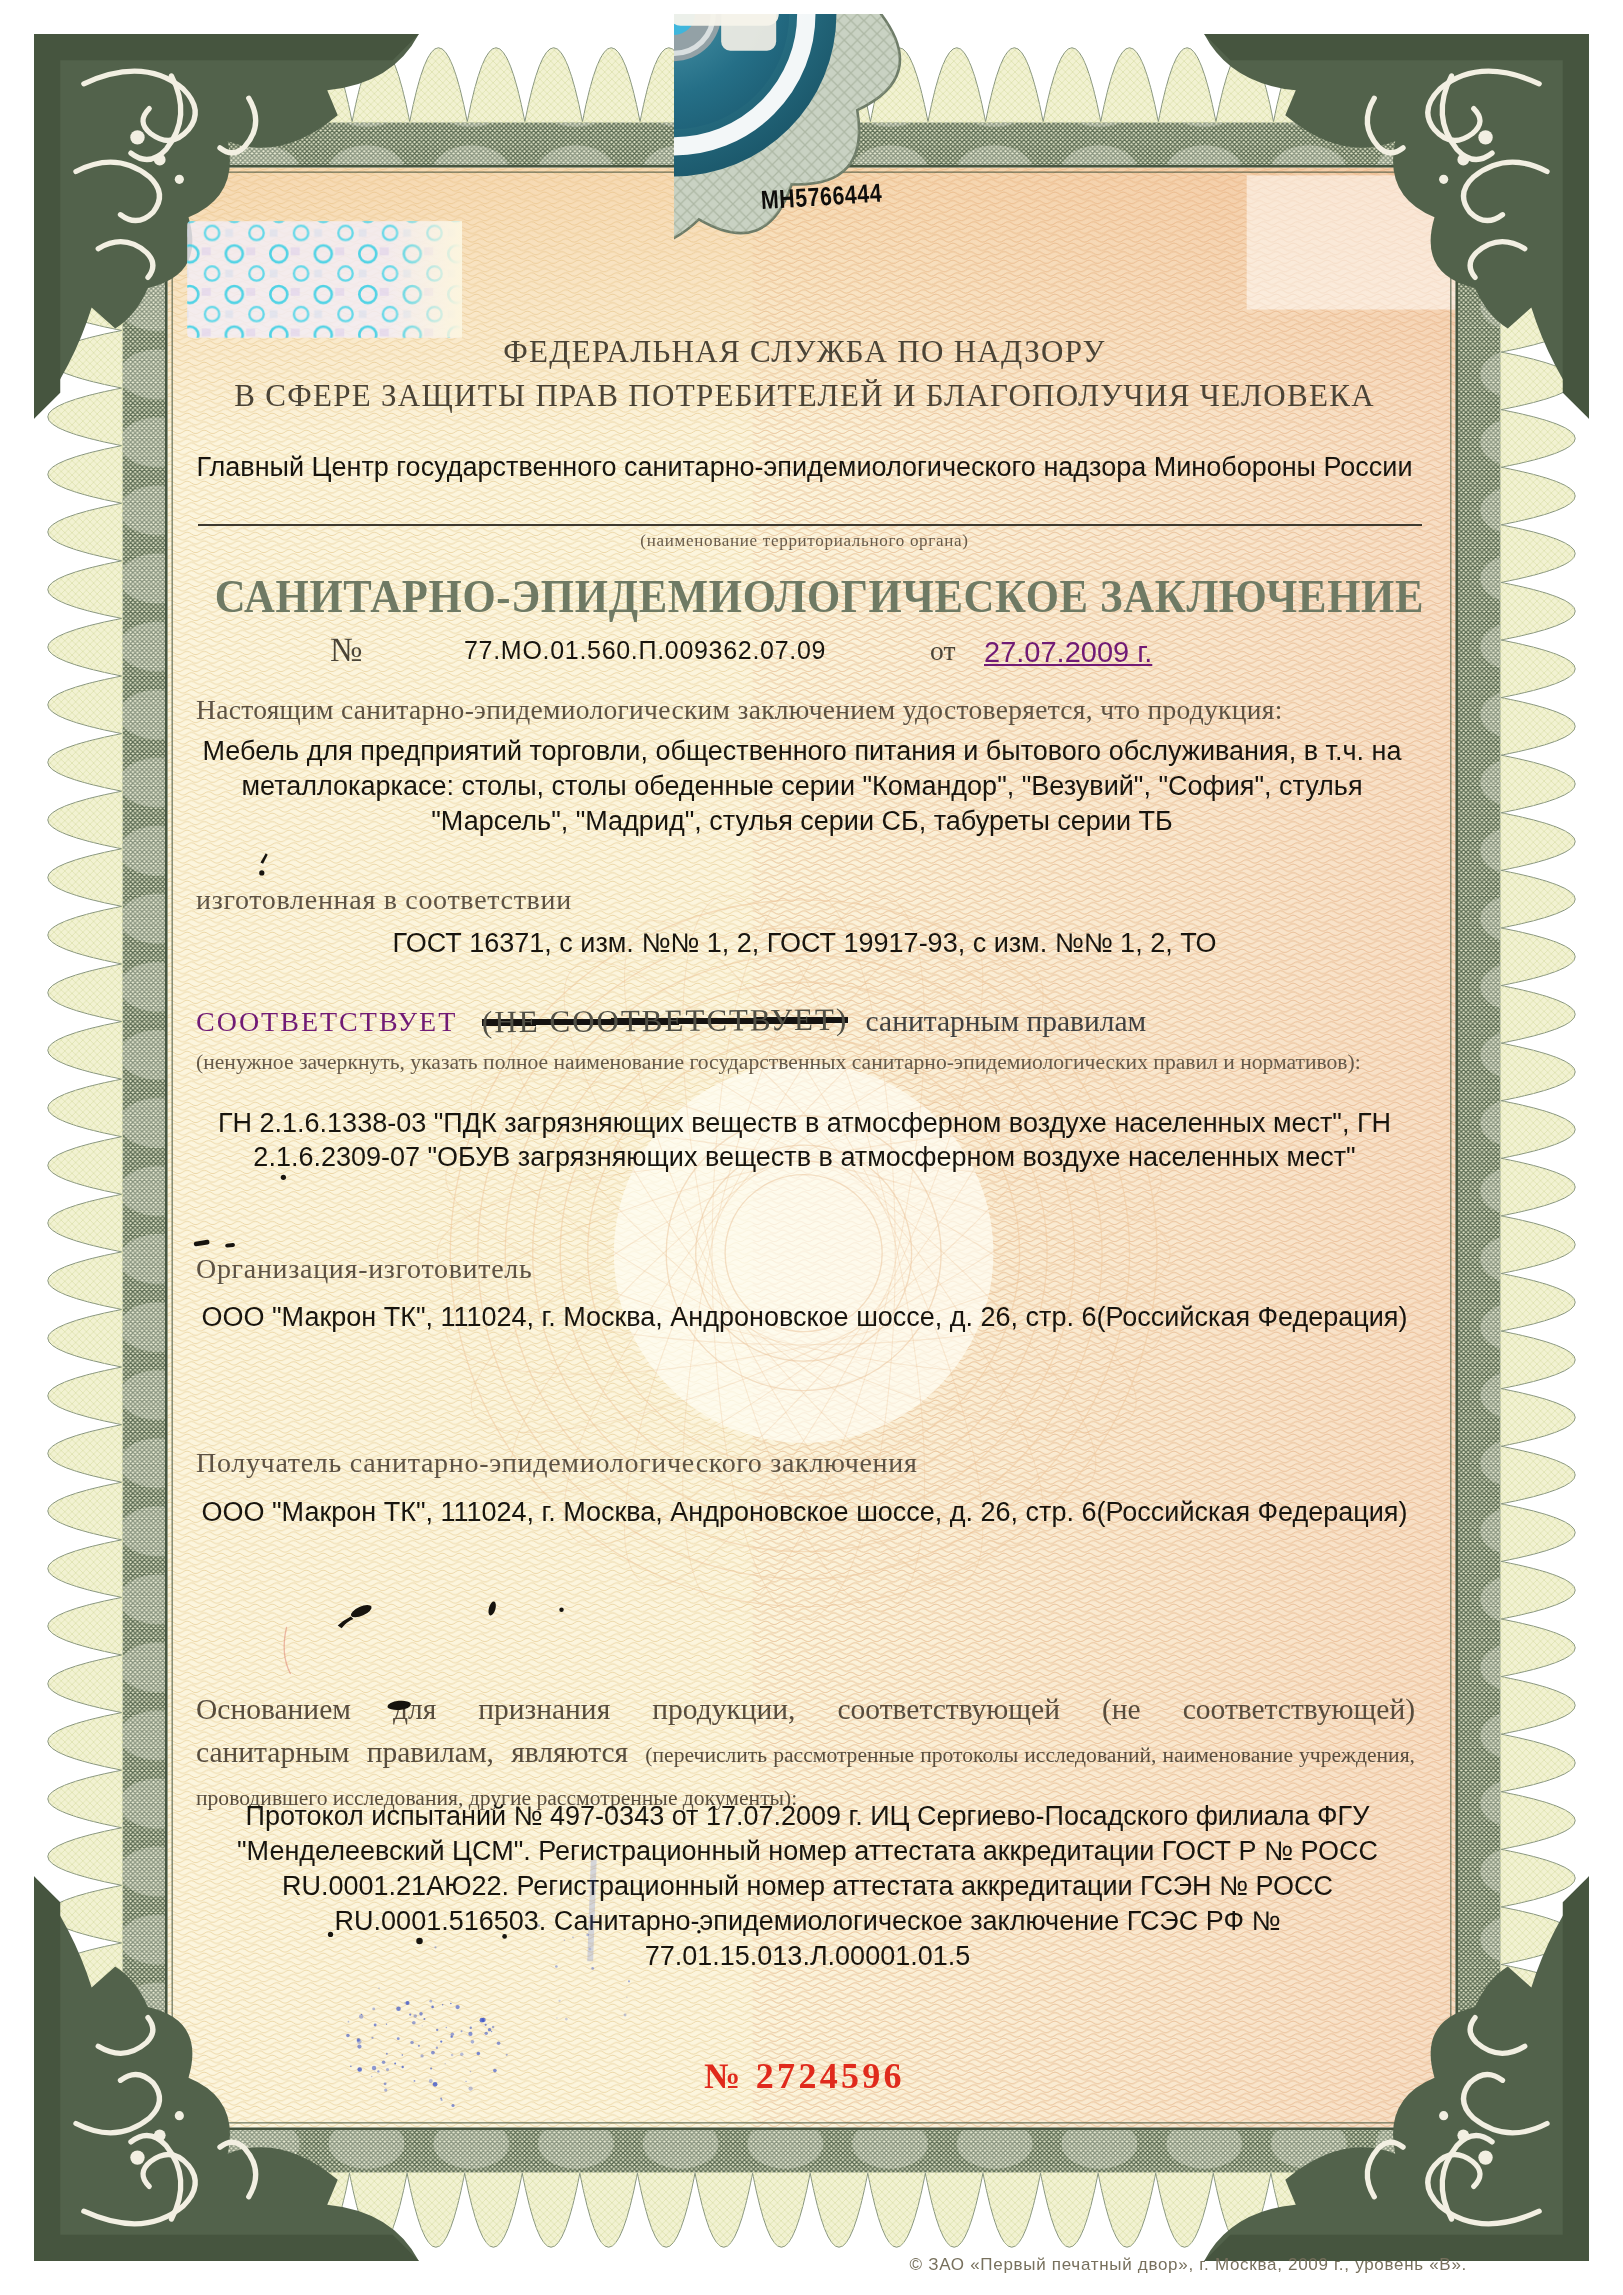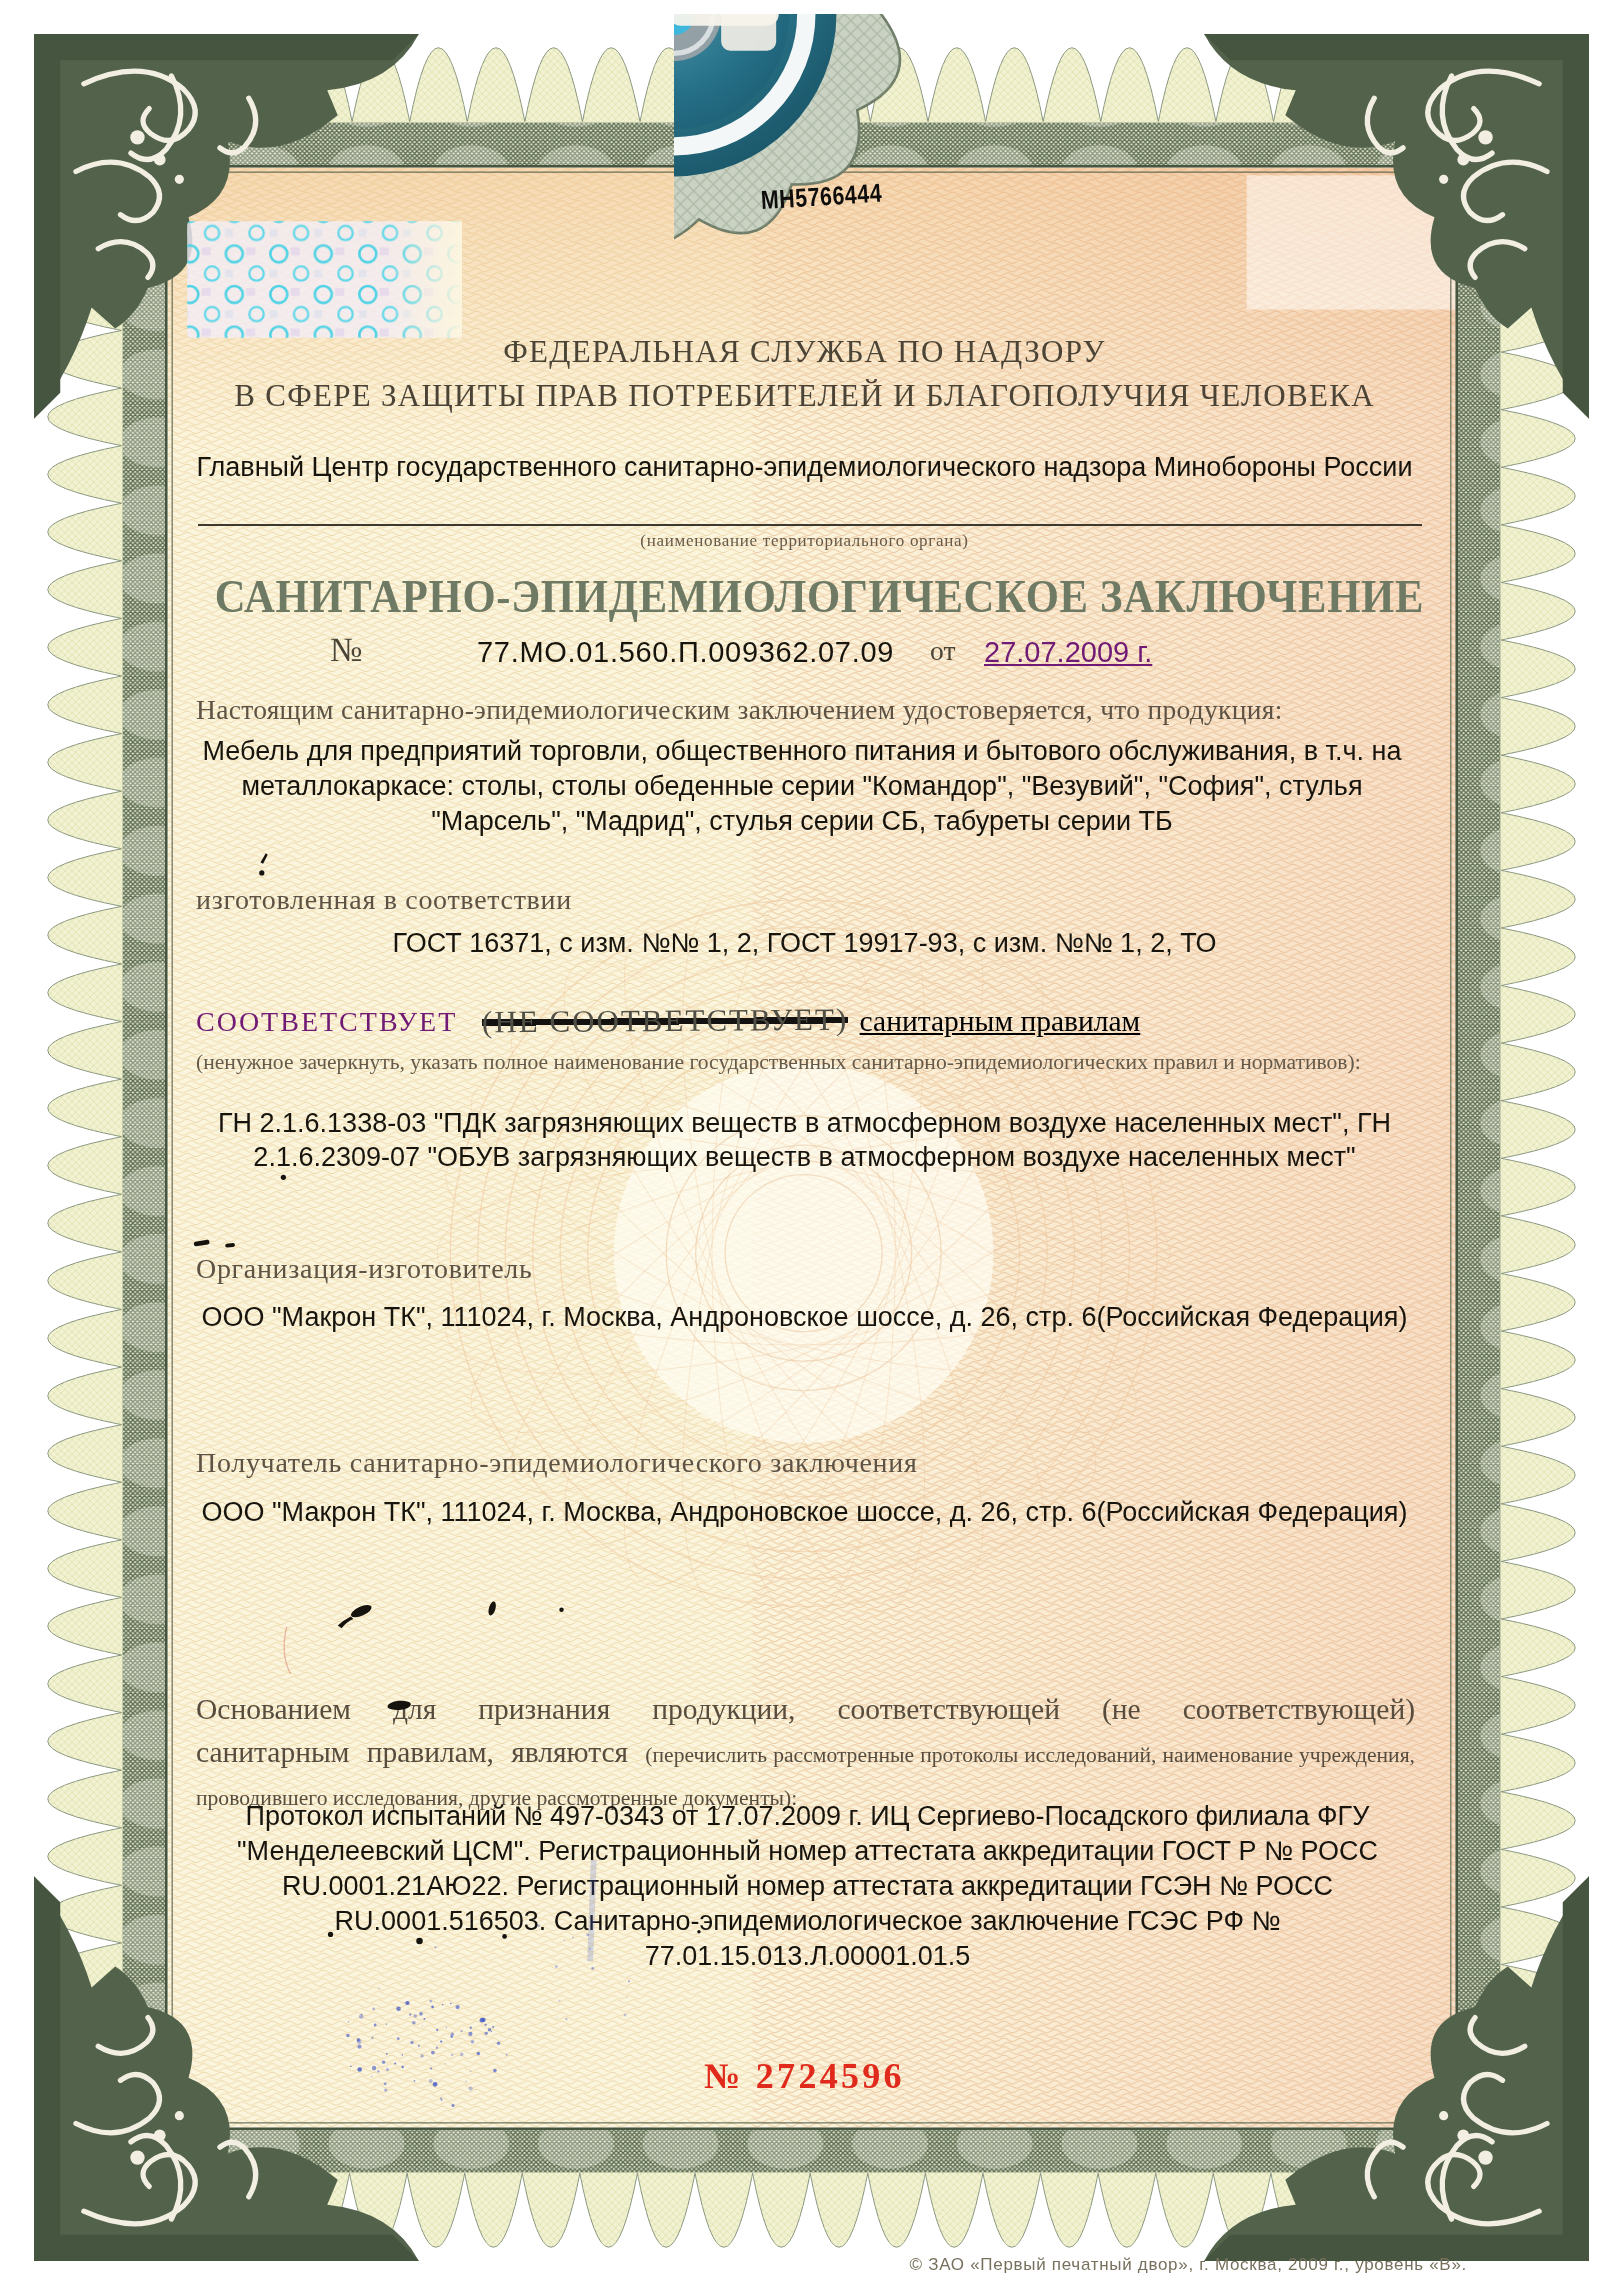--- a/index.html
+++ b/index.html
@@ -12,31 +12,31 @@
   .serif{font-family:"Liberation Serif",serif;}
   .sans{font-family:"Liberation Sans",sans-serif;}
   .hdr{font-size:31px;font-weight:normal;letter-spacing:1.3px;color:#4a4336;line-height:38px;}
   .org{font-size:27px;color:#17140e;}
   .rule{position:absolute;left:198px;top:524px;width:1224px;height:2px;background:#3d392f;}
   .cap{font-size:17px;color:#665949;letter-spacing:0.7px;}
   .title{font-size:44px;font-weight:bold;color:#6f7a64;letter-spacing:0.7px;white-space:nowrap;}
   .title>span{display:inline-block;transform:scale(.97,1.06);}
   .numline{position:absolute;left:196px;top:631px;width:1217px;height:46px;}
   .numline .no{position:absolute;left:134px;top:0;font-size:34px;color:#4a4437;}
-  .numline .num{position:absolute;left:281px;top:5.2px;font-size:29px;letter-spacing:0.7px;color:#17140e;font-family:"Liberation Sans",sans-serif;}
+  .numline .num{position:absolute;left:268px;top:5.2px;font-size:25px;letter-spacing:0.7px;color:#17140e;font-family:"Liberation Sans",sans-serif;}
   .numline .ot{position:absolute;left:734px;top:3.9px;font-size:27.5px;color:#4a4437;}
   .numline .date{position:absolute;left:788px;top:5.2px;font-size:29px;color:#701a75;font-family:"Liberation Sans",sans-serif;text-decoration:underline;}
   .certify{font-size:27.5px;color:#5d5243;letter-spacing:0.3px;}
   .blk{font-size:27px;line-height:35px;color:#17140e;text-align:center;}
   .lbl{font-size:28px;color:#5d5244;letter-spacing:0.7px;}
   .conf1{font-size:28px;color:#701a75;letter-spacing:2px;}
   .conf2{font-size:31px;color:#504f45;letter-spacing:2px;margin-left:25px;
          background:linear-gradient(to bottom,transparent 42%,#141210 42%,#141210 60%,transparent 60%);
          display:inline-block;transform:rotate(-.4deg);}
-  .conf3{font-size:29.5px;color:#000000;margin-left:11px;text-decoration:underline;}
+  .conf3{font-size:29.5px;color:#404040;margin-left:17px;}
   .note{font-size:21.6px;line-height:30px;color:#655949;}
   .basis{font-size:29.5px;line-height:43px;color:#574c3d;text-align:justify;margin-top:24px;}
   .basis .big{word-spacing:9.2px;}
   .basis .small{font-size:21.6px;line-height:30px;}
   .serial{font-size:36px;font-weight:bold;color:#e02a1c;letter-spacing:3.3px;}
   .footer{position:absolute;right:156px;top:2255px;font-size:17px;color:#77705d;
           font-family:"Liberation Sans",sans-serif;letter-spacing:0.7px;}
   .holo{position:absolute;left:750px;top:182px;width:121px;text-align:center;
         font-family:"Liberation Sans",sans-serif;font-weight:bold;font-size:26px;color:#0e0d0b;
         transform:rotate(-3.5deg) scaleX(.82);letter-spacing:0.7px;}

